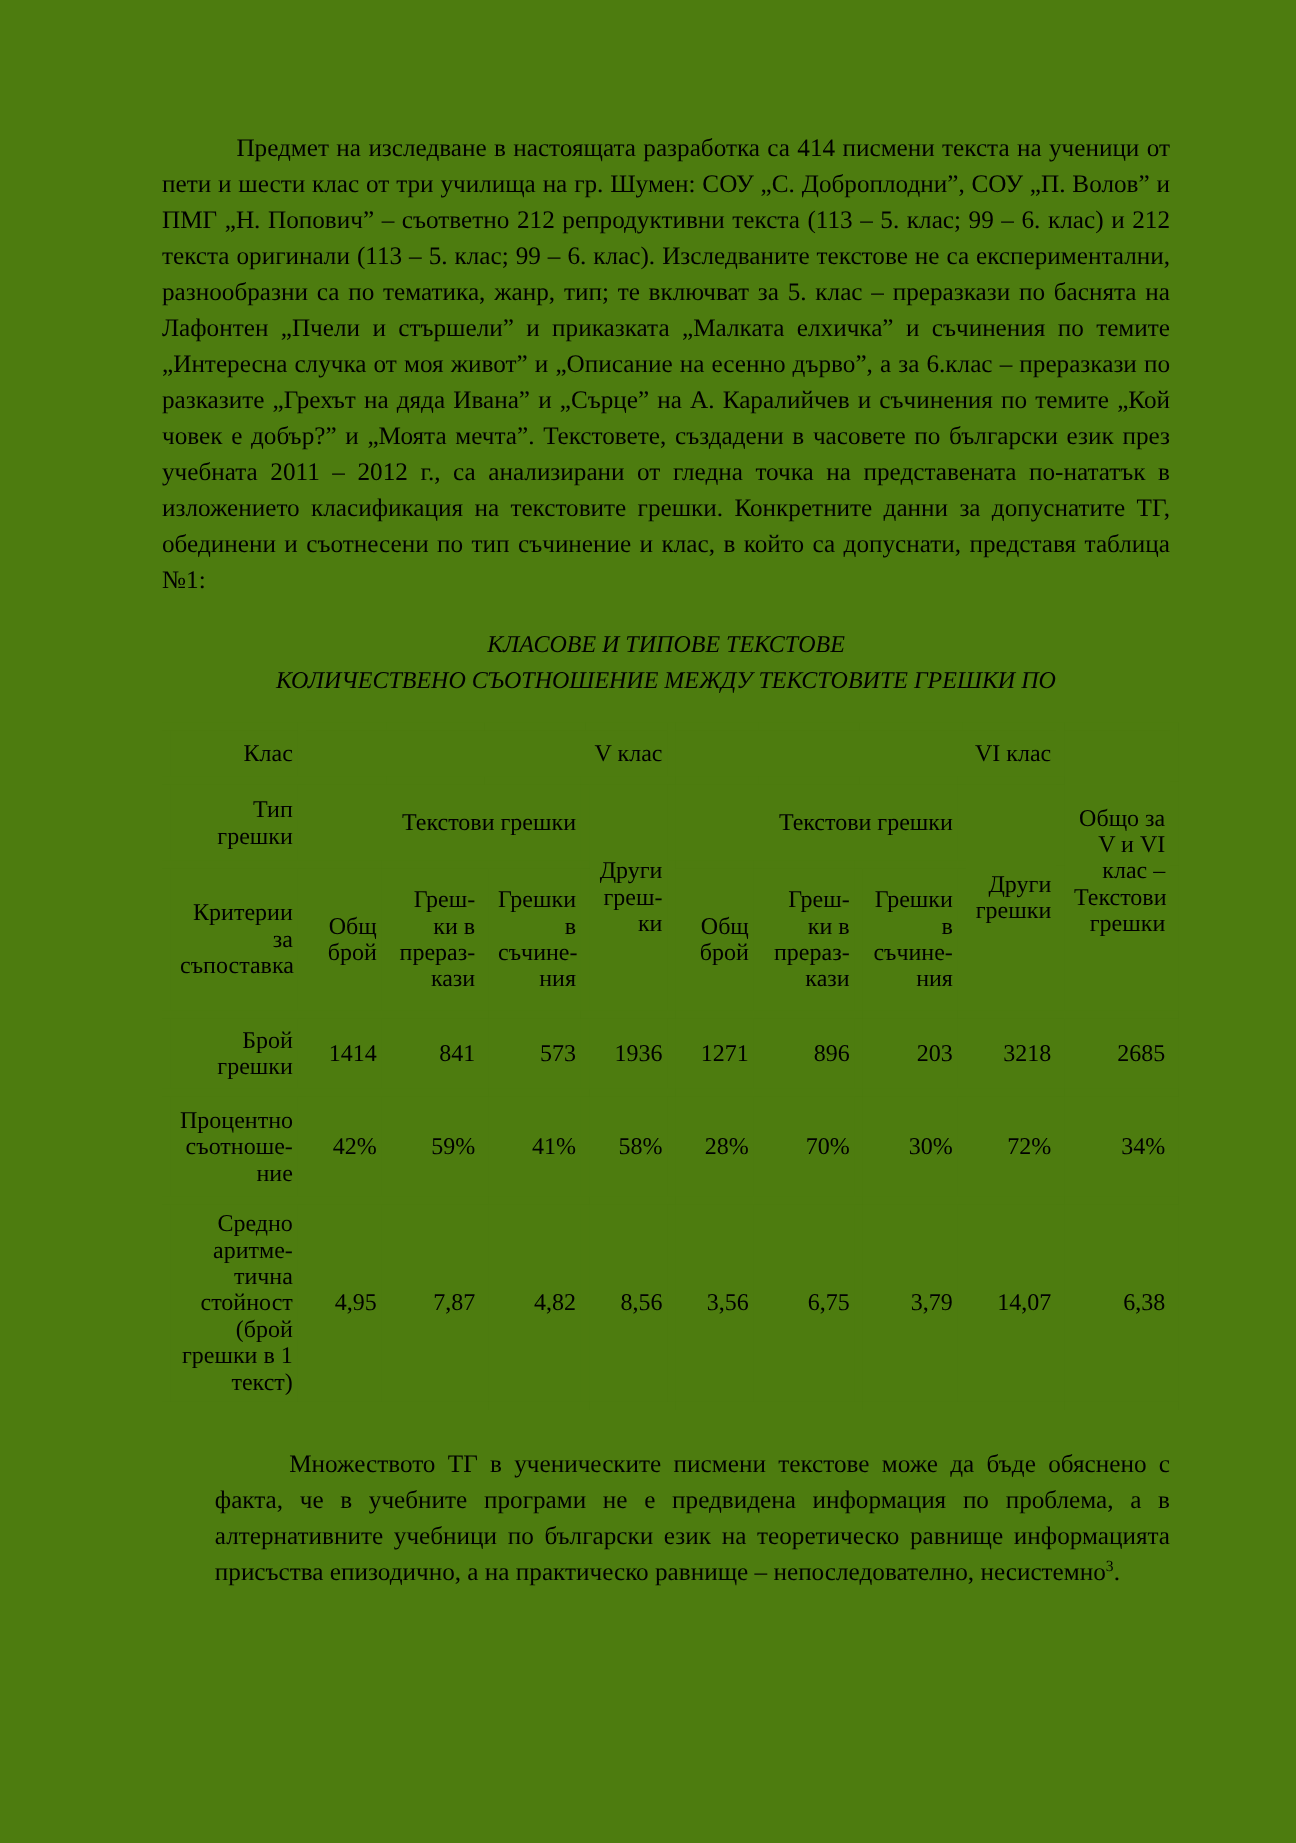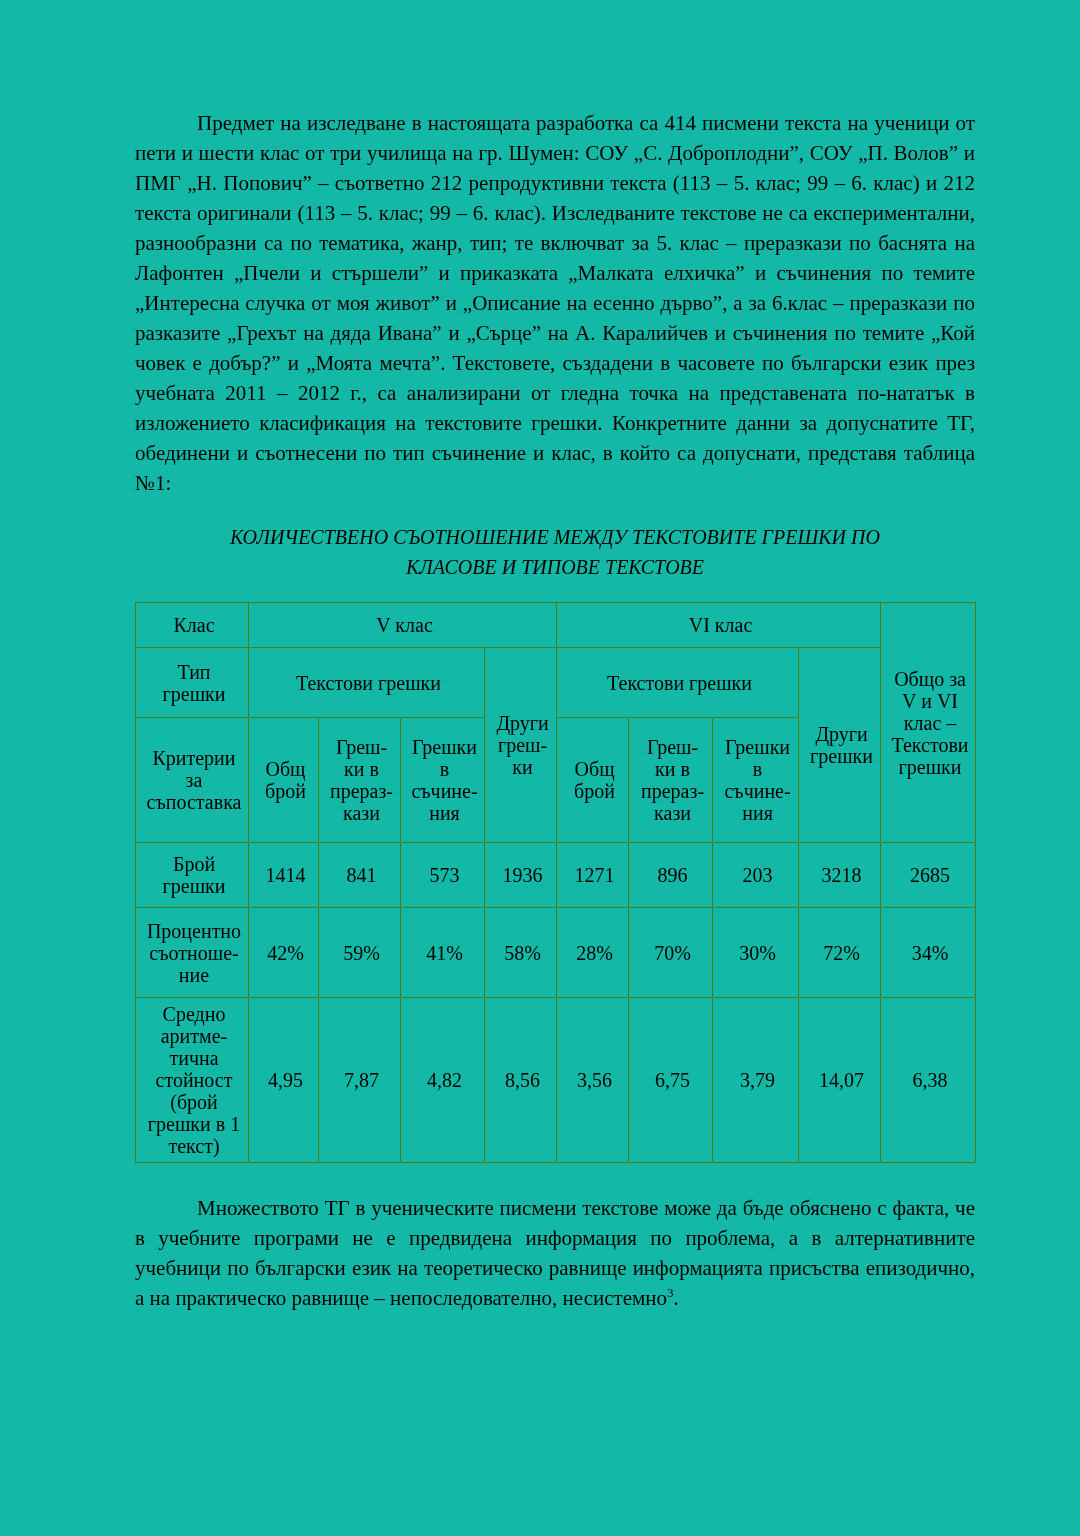--- a/index.html
+++ b/index.html
@@ -6,21 +6,21 @@
   html, body { background: #ffffff; }
   body {
     width: 1080px; height: 1536px;
     font-family: "Liberation Serif", serif;
     color: #000000;
     overflow: hidden;
   }
   .page {
     width: 1080px; height: 1536px;
     padding: 108px 105px 0 135px;
-    background: #14b8a6;
+    background: #4d7c0f;
     position: relative;
   }
   .body-par {
     font-size: 21px;
     line-height: 30px;
     text-align: justify;
     color: #000;
   }
   .indent { text-indent: 62px; }
   .table-title {
@@ -31,52 +31,52 @@
     line-height: 30px;
   }
   table.data-table {
     border-collapse: collapse;
     table-layout: fixed;
     width: 840px;
     font-size: 20px;
     line-height: 22px;
   }
   table.data-table td {
-    border: 1px solid #4d7c0f;
+    border: 7px solid #4d7c0f;
     padding: 5px 4px 5px 8px;
     vertical-align: middle;
-    text-align: center;
+    text-align: right;
     white-space: pre-line;
     overflow: hidden;
   }
   tr.h1 td { height: 45px; }
   tr.h2 td { height: 70px; }
   tr.h3 td { height: 125px; }
   tr.r1 td { height: 65px; }
   tr.r2 td { height: 90px; }
   tr.r3 td { height: 160px; margin-top: 45px; }
-  .after-table { margin-top: 30px; }
+  .after-table { margin-top: 30px; margin-left: 44px; }
   sup { font-size: 13px; vertical-align: super; line-height: 0; }
   .page-number {
     margin-top: 16px;
     width: 840px;
     text-align: center;
     font-size: 21px;
   }
 </style>
 </head>
 <body>
 
 <div class="page">
 
   <p class="body-par indent">Предмет на изследване в настоящата разработка са 414 писмени текста на ученици от пети и шести клас от три училища на гр. Шумен: СОУ „С. Доброплодни”, СОУ „П. Волов” и ПМГ „Н. Попович” – съответно 212 репродуктивни текста (113 – 5. клас; 99 – 6. клас) и 212 текста оригинали (113 – 5. клас; 99 – 6. клас). Изследваните текстове не са експериментални, разнообразни са по тематика, жанр, тип; те включват за 5. клас – преразкази по баснята на Лафонтен „Пчели и стършели” и приказката „Малката елхичка” и съчинения по темите „Интересна случка от моя живот” и „Описание на есенно дърво”, а за 6.клас – преразкази по разказите „Грехът на дяда Ивана” и „Сърце” на А. Каралийчев и съчинения по темите „Кой човек е добър?” и „Моята мечта”. Текстовете, създадени в часовете по български език през учебната 2011 – 2012 г., са анализирани от гледна точка на представената по-нататък в изложението класификация на текстовите грешки. Конкретните данни за допуснатите ТГ, обединени и съотнесени по тип съчинение и клас, в който са допуснати, представя таблица №1:</p>
 
   <div class="table-title">
+    <div>КЛАСОВЕ И ТИПОВЕ ТЕКСТОВЕ</div>
     <div>КОЛИЧЕСТВЕНО СЪОТНОШЕНИЕ МЕЖДУ ТЕКСТОВИТЕ ГРЕШКИ ПО</div>
-    <div>КЛАСОВЕ И ТИПОВЕ ТЕКСТОВЕ</div>
   </div>
 
   <table class="data-table">
     <colgroup>
       <col style="width:113px">
       <col style="width:70px">
       <col style="width:82px">
       <col style="width:84px">
       <col style="width:72px">
       <col style="width:72px">

